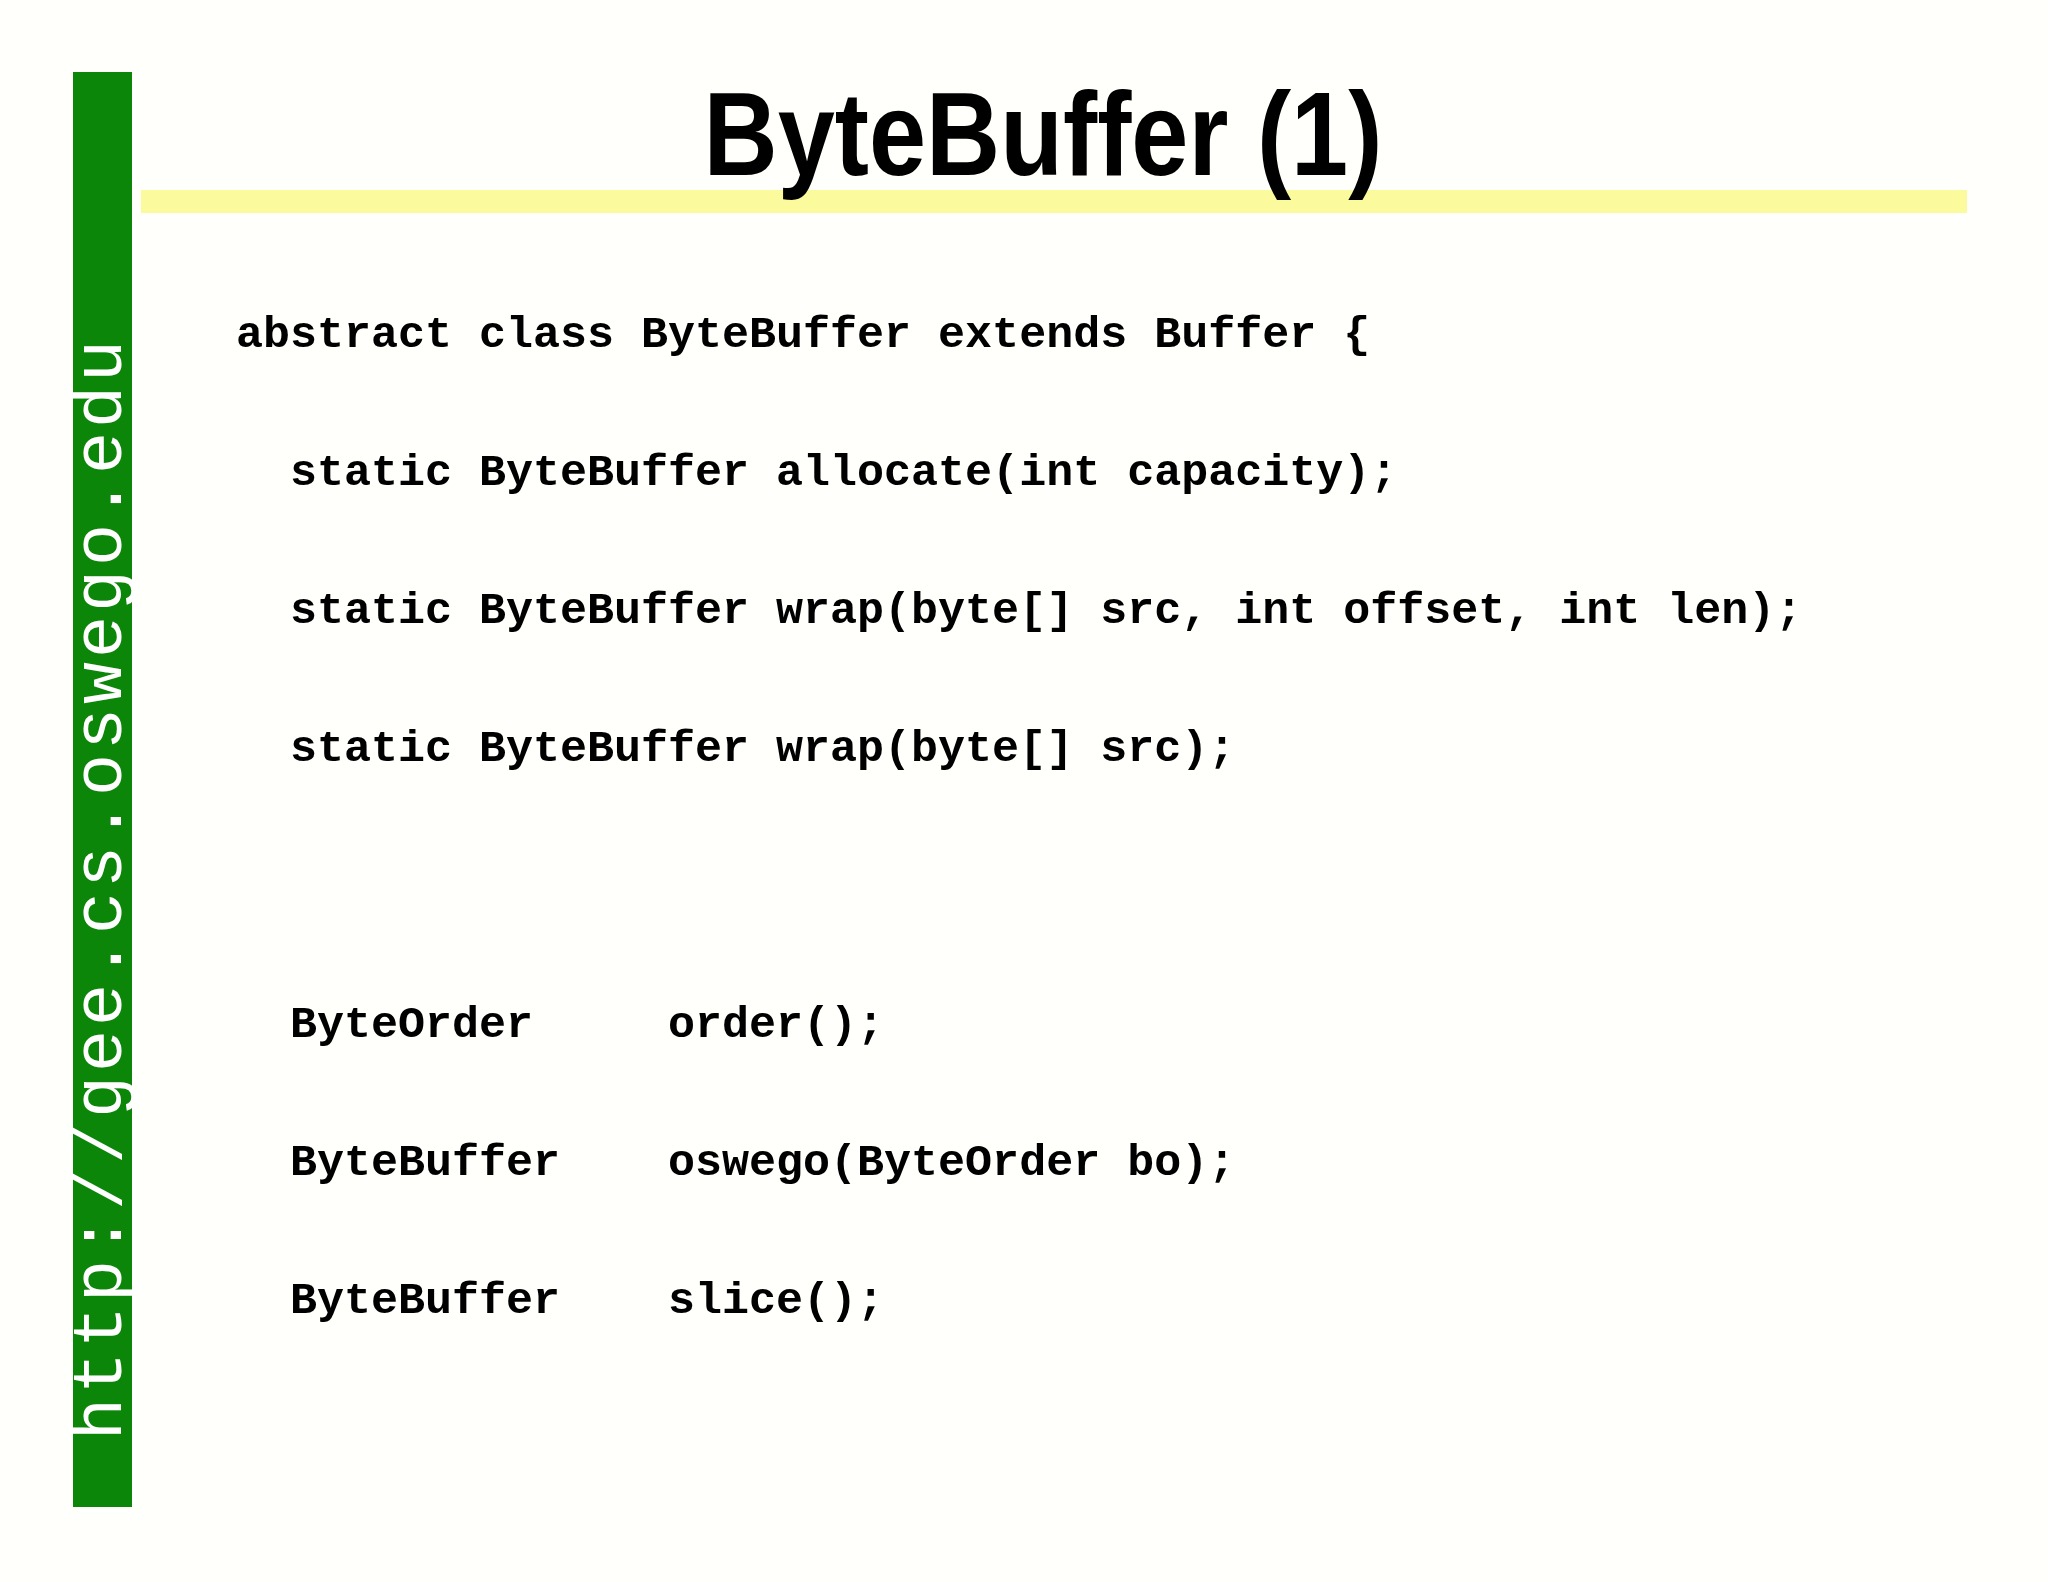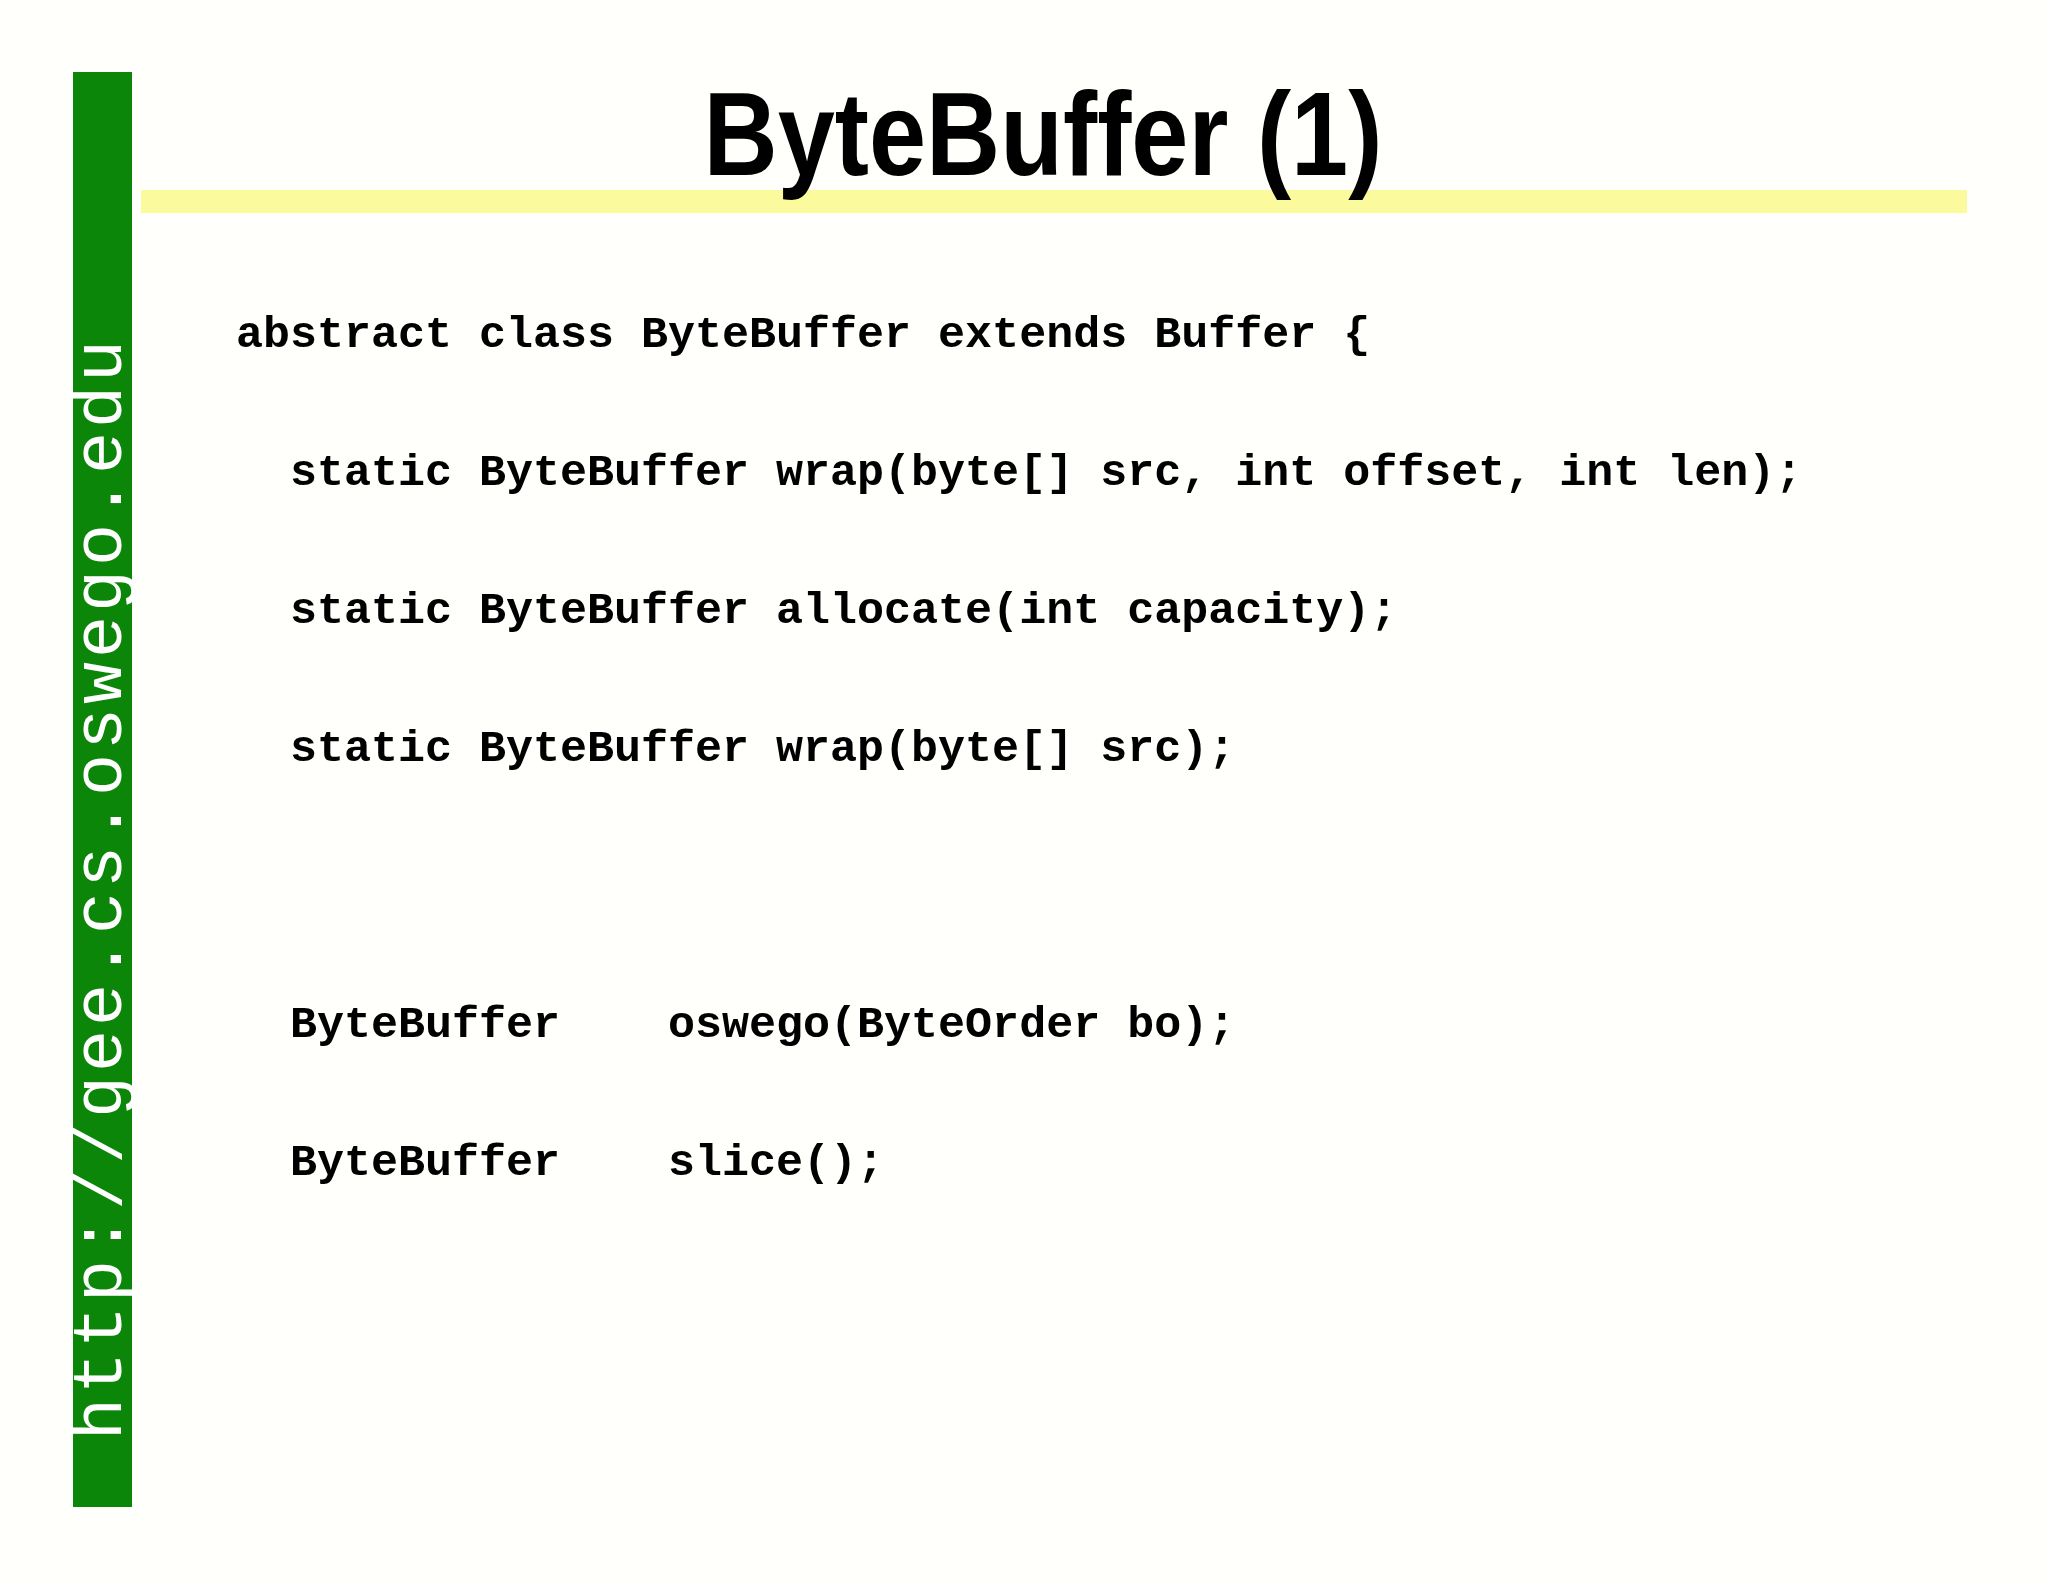--- a/index.html
+++ b/index.html
@@ -84,24 +84,25 @@
   <div class="side-bar"></div>
 
   <div class="side-url">http://gee.cs.oswego.edu</div>
 
   <div class="slide-title">ByteBuffer (1)</div>
 
   <div class="title-underline"></div>
 
   <div class="code-block">
     <div class="code-line">abstract class ByteBuffer extends Buffer {</div>
+    <div class="code-line">  static ByteBuffer allocate(int capacity);</div>
     <div class="code-line">  static ByteBuffer wrap(byte[] src, int offset, int len);</div>
-    <div class="code-line">  static ByteBuffer allocate(int capacity);</div>
     <div class="code-line">  static ByteBuffer wrap(byte[] src);</div>
     <div class="code-line"> </div>
+    <div class="code-line">  ByteOrder     order();</div>
     <div class="code-line">  ByteBuffer    oswego(ByteOrder bo);</div>
     <div class="code-line">  ByteBuffer    slice();</div>
     
     
     
     
     
     
     
     

